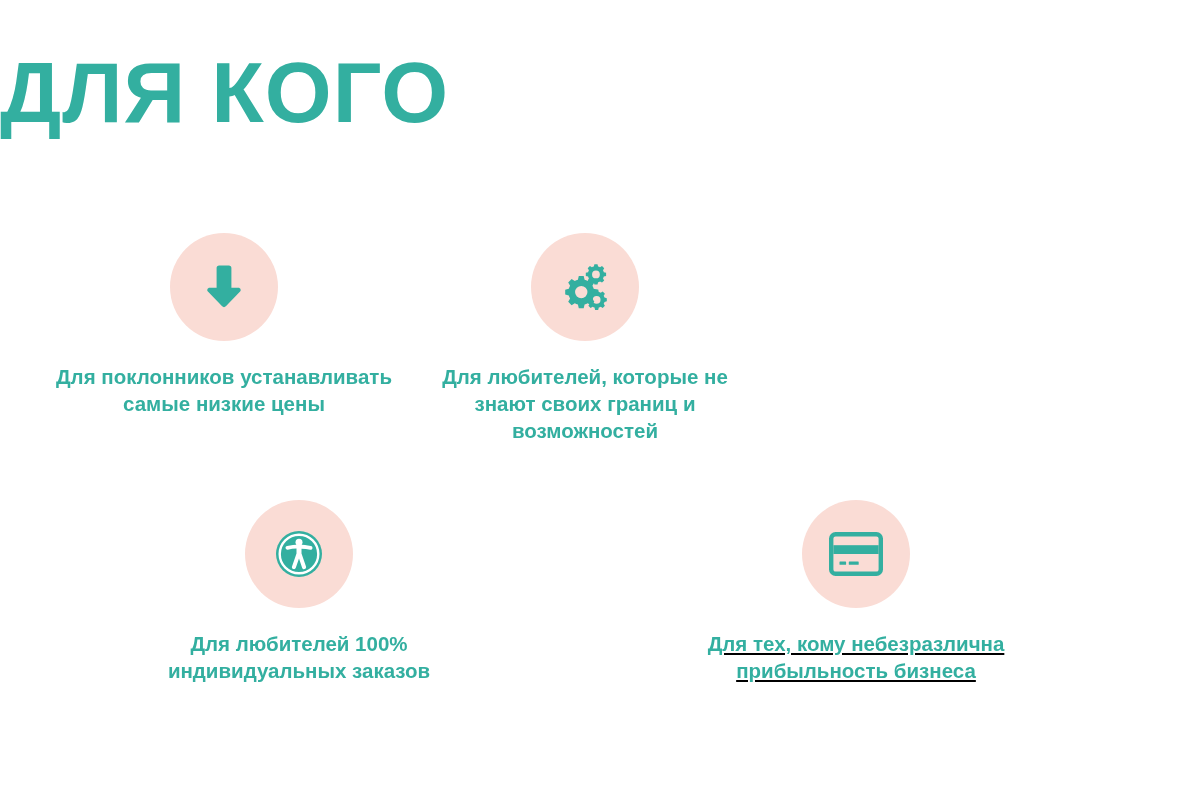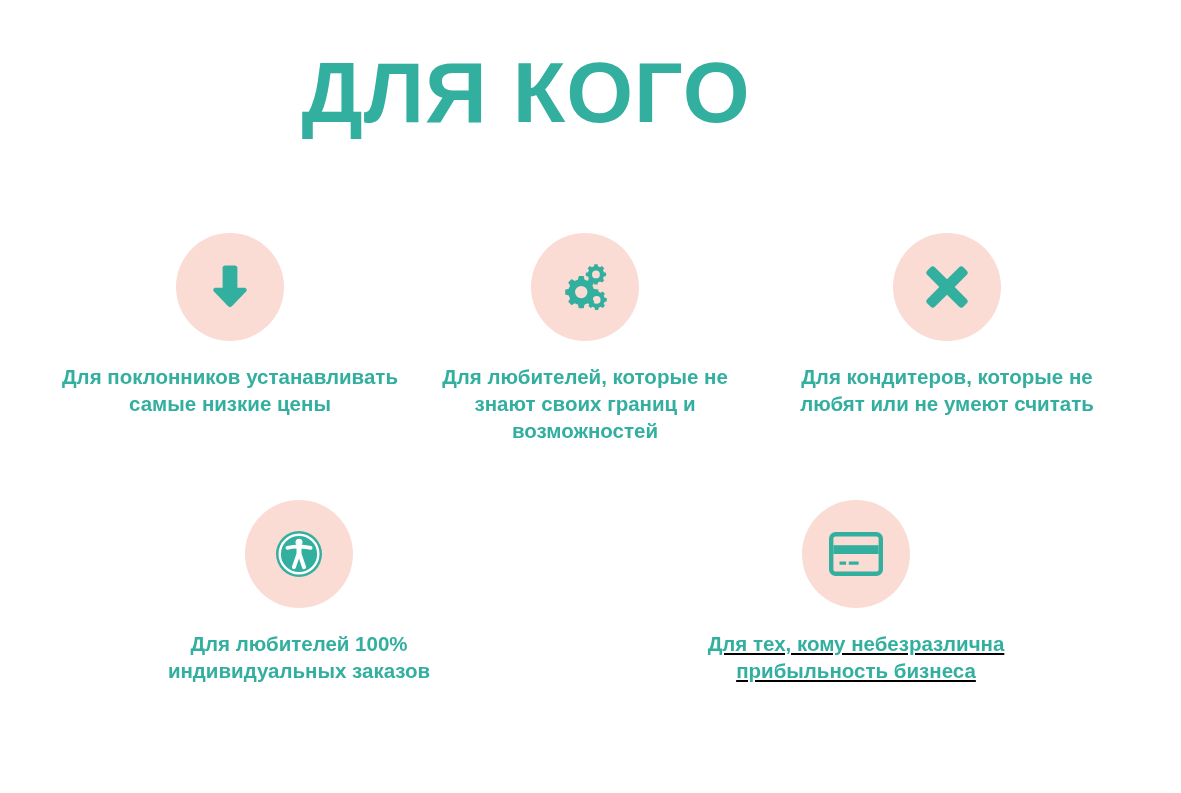--- a/index.html
+++ b/index.html
@@ -19,21 +19,21 @@
     position: relative;
     width: 1181px;
     height: 793px;
   }
 
   .page-title {
     position: absolute;
     top: 44px;
     left: 0;
     width: 1052px;
-    text-align: center;
+    text-align: left;
     font-size: 86px;
     line-height: 96px;
     font-weight: bold;
     color: #33afa0;
     letter-spacing: 1px;
     white-space: nowrap;
   }
 
   .card {
     position: absolute;
@@ -58,21 +58,21 @@
   .card-caption {
     margin-top: 22px;
     font-size: 20.5px;
     line-height: 27px;
     font-weight: bold;
     color: #33afa0;
     text-align: center;
   }
 
   
-  #card-0 { left: 60px;  top: 233px; width: 340px; }
+  #card-0 { left: 54px;  top: 233px; width: 340px; }
   #card-1 { left: 415px; top: 233px; width: 340px; }
   #card-2 { left: 777px; top: 233px; width: 340px; }
 
   
   #card-3 { left: 129px; top: 500px; width: 340px; }
   #card-4 { left: 686px; top: 500px; width: 340px; text-decoration: underline; }
 </style>
 </head>
 <body>
 
@@ -102,30 +102,20 @@
             <path d="M37.4 5.2h3.1l.6 2.3c.7.2 1.3.5 1.9.8l2-1.2 2.2 2.2-1.2 2c.4.6.6 1.2.8 1.9l2.3.6v3.1l-2.3.6c-.2.7-.5 1.3-.8 1.9l1.2 2-2.2 2.2-2-1.2c-.6.4-1.2.6-1.9.8l-.6 2.3h-3.1l-.6-2.3c-.7-.2-1.3-.5-1.9-.8l-2 1.2-2.2-2.2 1.2-2c-.4-.6-.6-1.2-.8-1.9l-2.3-.6v-3.1l2.3-.6c.2-.7.5-1.3.8-1.9l-1.2-2 2.2-2.2 2 1.2c.6-.4 1.2-.6 1.9-.8zM38.95 11.5a3.9 3.9 0 1 0 0 7.8 3.9 3.9 0 0 0 0-7.8z"></path>
 
             <path d="M38.1 30.6h3.1l.6 2.3c.7.2 1.3.5 1.9.8l2-1.2 2.2 2.2-1.2 2c.4.6.6 1.2.8 1.9l2.3.6v3.1l-2.3.6c-.2.7-.5 1.3-.8 1.9l1.2 2-2.2 2.2-2-1.2c-.6.4-1.2.6-1.9.8l-.6 2.3h-3.1l-.6-2.3c-.7-.2-1.3-.5-1.9-.8l-2 1.2-2.2-2.2 1.2-2c-.4-.6-.6-1.2-.8-1.9l-2.3-.6v-3.1l2.3-.6c.2-.7.5-1.3.8-1.9l-1.2-2 2.2-2.2 2 1.2c.6-.4 1.2-.6 1.9-.8zM39.65 36.9a3.9 3.9 0 1 0 0 7.8 3.9 3.9 0 0 0 0-7.8z"></path>
           </g>
         </svg>
       </span>
     </div>
     <div class="card-caption">Для любителей, которые не знают своих границ и возможностей</div>
   </div>
 
-  <div class="card" id="card-2">
-    <div class="icon-circle">
-      <span>
-        <svg width="50" height="50" viewBox="0 0 50 50" aria-hidden="true">
-          <path fill="#33afa0" d="M13.1 5.4l11.9 11.9L36.9 5.4a3.3 3.3 0 0 1 4.7 0l3 3a3.3 3.3 0 0 1 0 4.7L32.7 25l11.9 11.9a3.3 3.3 0 0 1 0 4.7l-3 3a3.3 3.3 0 0 1-4.7 0L25 32.7 13.1 44.6a3.3 3.3 0 0 1-4.7 0l-3-3a3.3 3.3 0 0 1 0-4.7L17.3 25 5.4 13.1a3.3 3.3 0 0 1 0-4.7l3-3a3.3 3.3 0 0 1 4.7 0z"></path>
-        </svg>
-      </span>
-    </div>
-    <div class="card-caption">Для кондитеров, которые не любят или не умеют считать</div>
-  </div>
 
   <div class="card" id="card-3">
     <div class="icon-circle">
       <span>
         <svg width="48" height="48" viewBox="0 0 48 48" aria-hidden="true">
           <circle cx="24" cy="24" r="23" fill="#33afa0"></circle>
           <circle cx="24" cy="24" r="19.3" fill="none" stroke="#ffffff" stroke-width="2.4"></circle>
           <circle cx="24" cy="12.3" r="3.5" fill="#ffffff"></circle>
           <path fill="#ffffff" d="M10.6 18.4c-.3-1.1.4-2.2 1.5-2.4 3.9-.9 7.8-1.3 11.9-1.3s8 .4 11.9 1.3c1.1.2 1.8 1.3 1.5 2.4-.2 1-1.2 1.6-2.2 1.4-2.9-.6-5.8-1-8.7-1.1v4.9l4.5 12.9c.4 1.1-.2 2.3-1.3 2.6-1 .3-2.1-.2-2.5-1.2L24 28.5l-3.2 9.3c-.4 1.1-1.5 1.6-2.5 1.2-1.1-.4-1.7-1.5-1.3-2.6l4.5-12.9v-4.9c-2.9.1-5.8.5-8.7 1.1-1 .2-2-.4-2.2-1.4z"></path>
         </svg>

